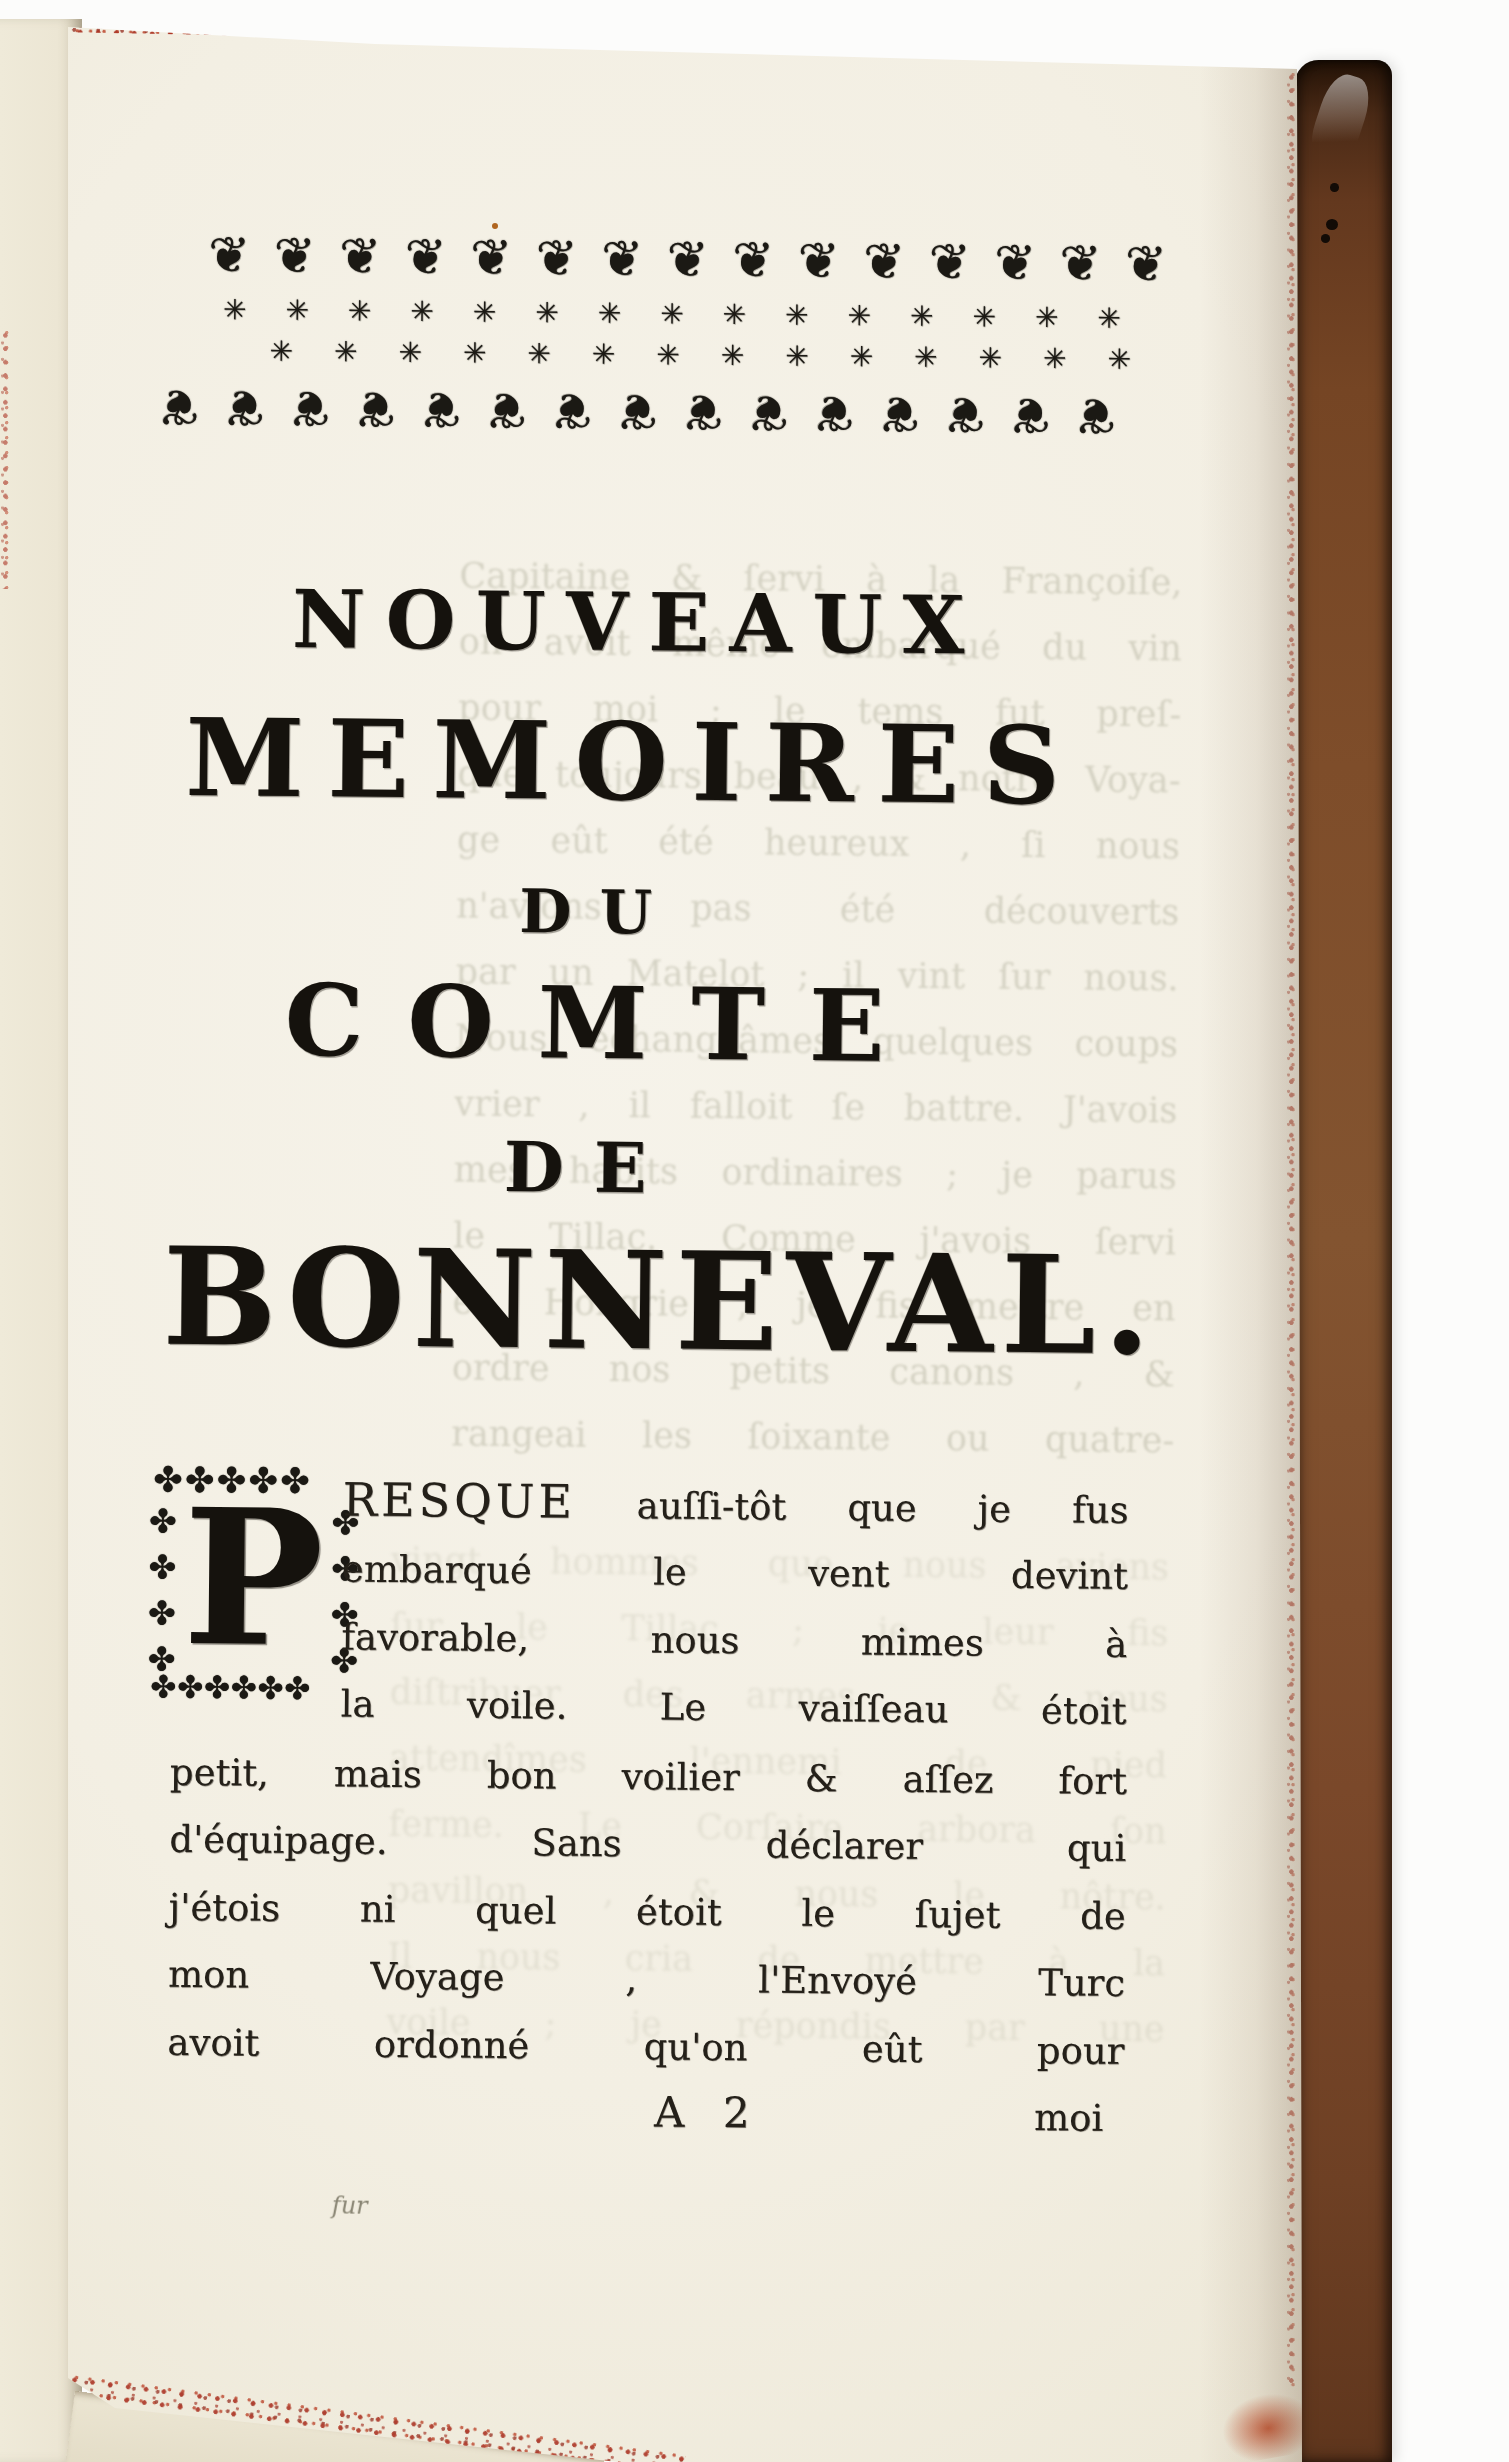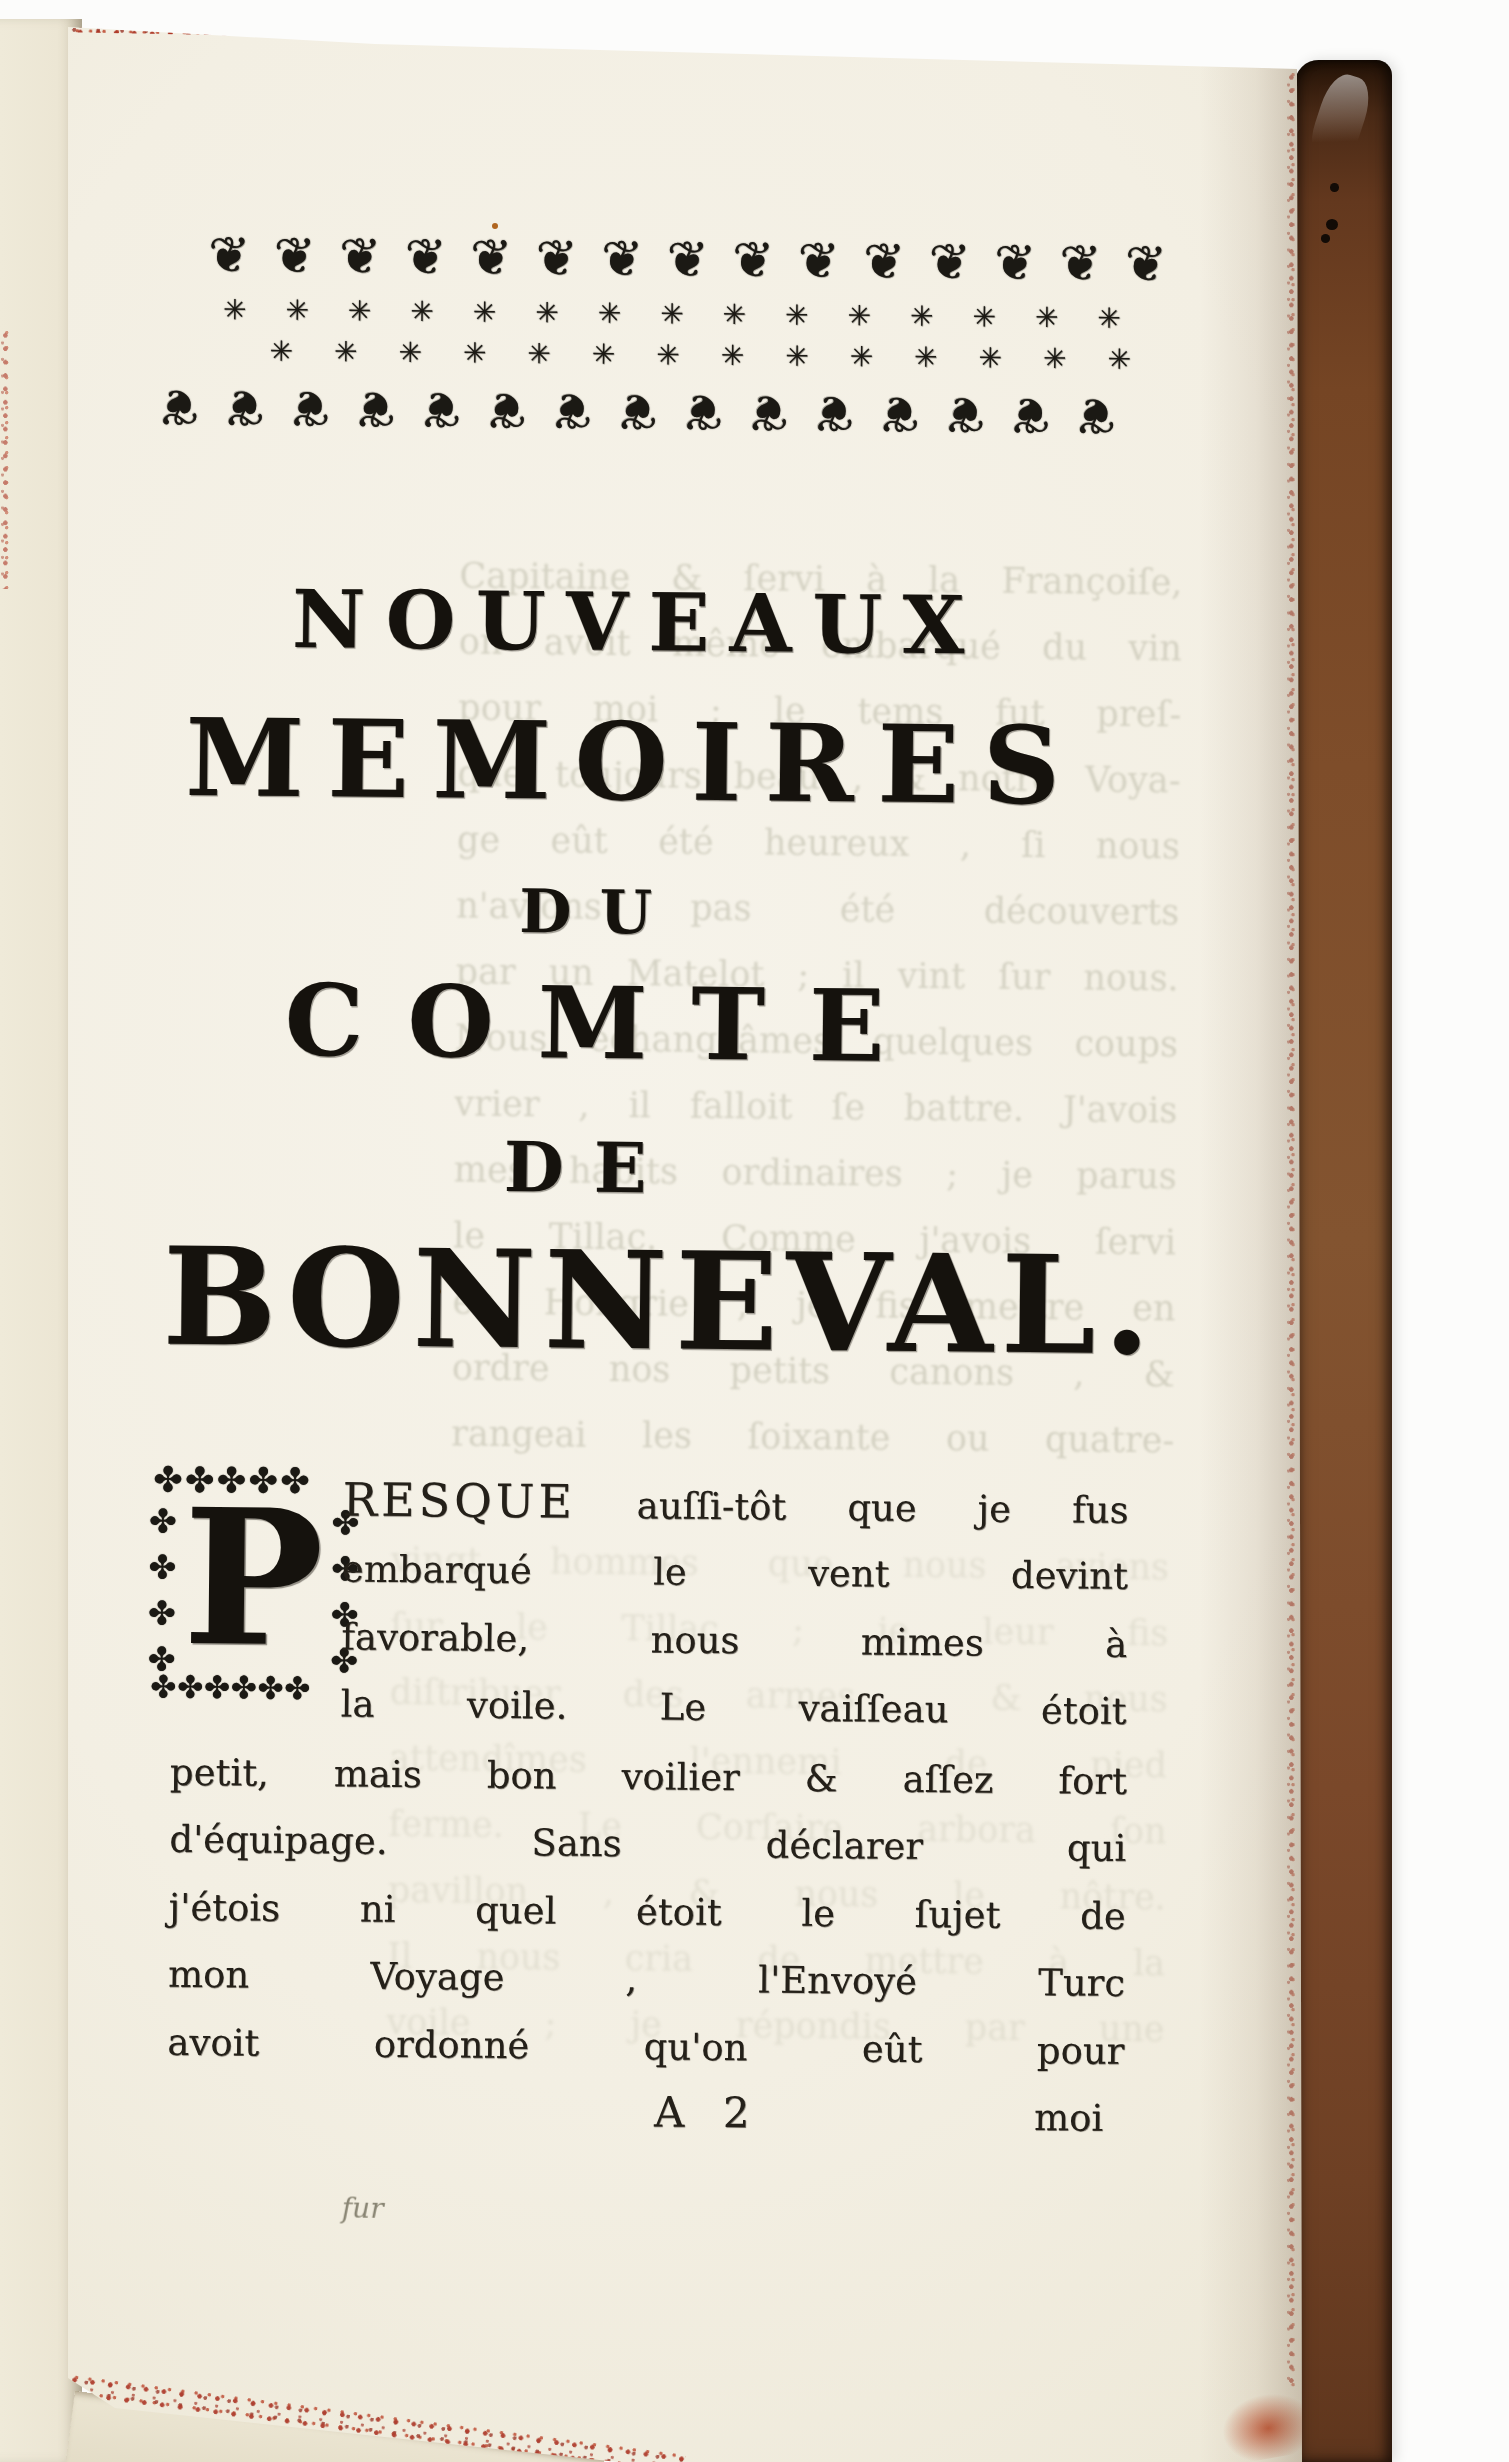--- a/index.html
+++ b/index.html
@@ -64,21 +64,21 @@
   
   .printed{position:absolute;left:0;top:0;width:1234px;height:2462px;
     transform:rotate(.55deg);transform-origin:236px 0;color:#1c1812;}
 
   
   .ghost{position:absolute;font-size:35px;line-height:66px;color:#a9a893;
     filter:blur(1.3px);text-align:justify;}
   .ghost .gl{text-align:justify;text-align-last:justify;}
   .ghost-upper{left:397px;top:541px;width:723px;opacity:.42;}
   .ghost-lower{left:338px;top:1526px;width:778px;opacity:.22;filter:blur(1.7px);}
-  .ghost-fur{position:absolute;left:295px;top:2191px;font-size:28px;font-style:italic;
+  .ghost-fur{position:absolute;left:285px;top:2191px;font-size:24px;font-style:italic;
     color:rgba(110,106,88,.8);filter:blur(0.5px);}
 
   
   .band{position:absolute;left:119px;top:222px;width:957px;text-align:center;
     font-family:"DejaVu Sans",sans-serif;color:#1b1914;
     text-shadow:0 0 1.3px rgba(25,22,16,.75), 0.8px 0.8px 0 rgba(25,22,16,.25);}
   .band .r1{font-size:50px;line-height:68px;letter-spacing:23.6px;padding-left:23.6px;}
   .band .r2{font-size:28px;line-height:41px;letter-spacing:39px;padding-left:39px;}
   .band .r3{font-size:28px;line-height:41px;letter-spacing:41px;padding-left:86px;}
   .band .r4{font-size:50px;line-height:72px;letter-spacing:23.6px;padding-left:23.6px;transform:rotate(180deg);}

